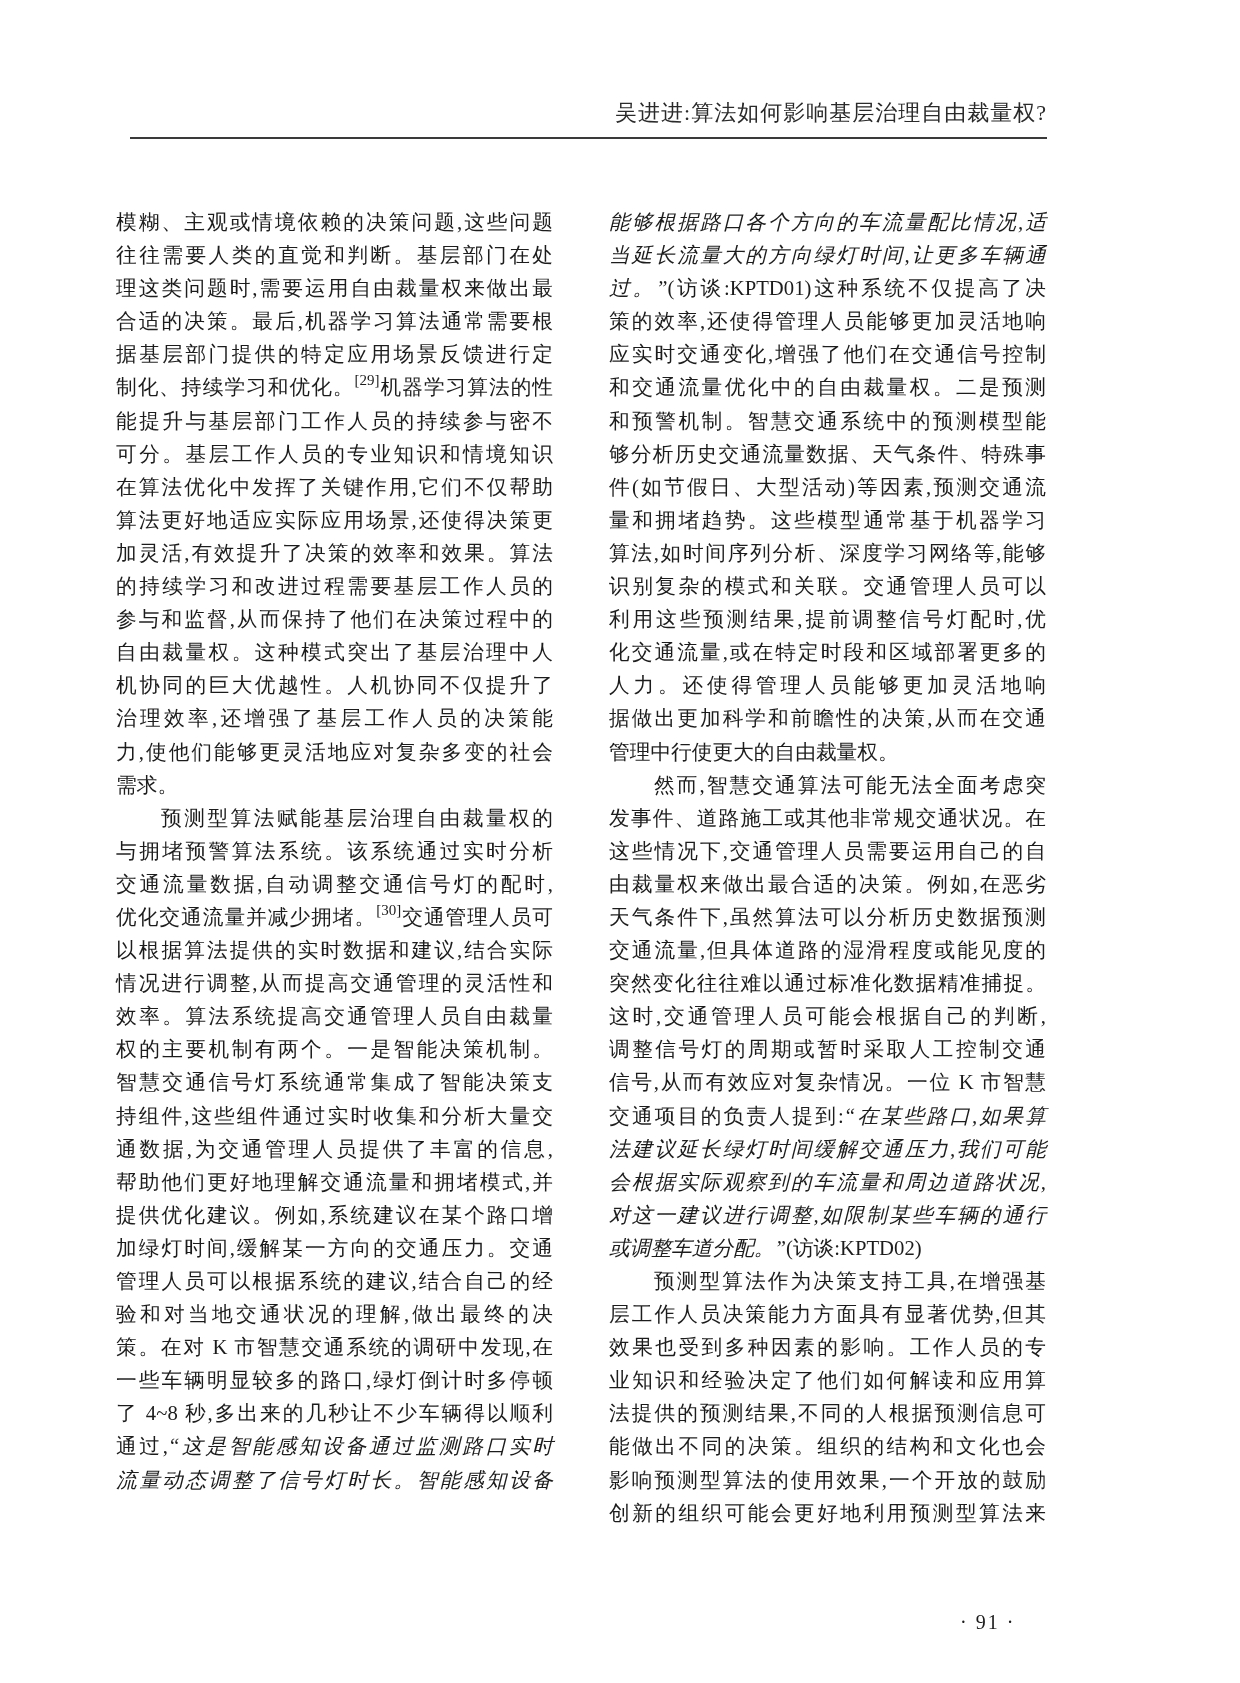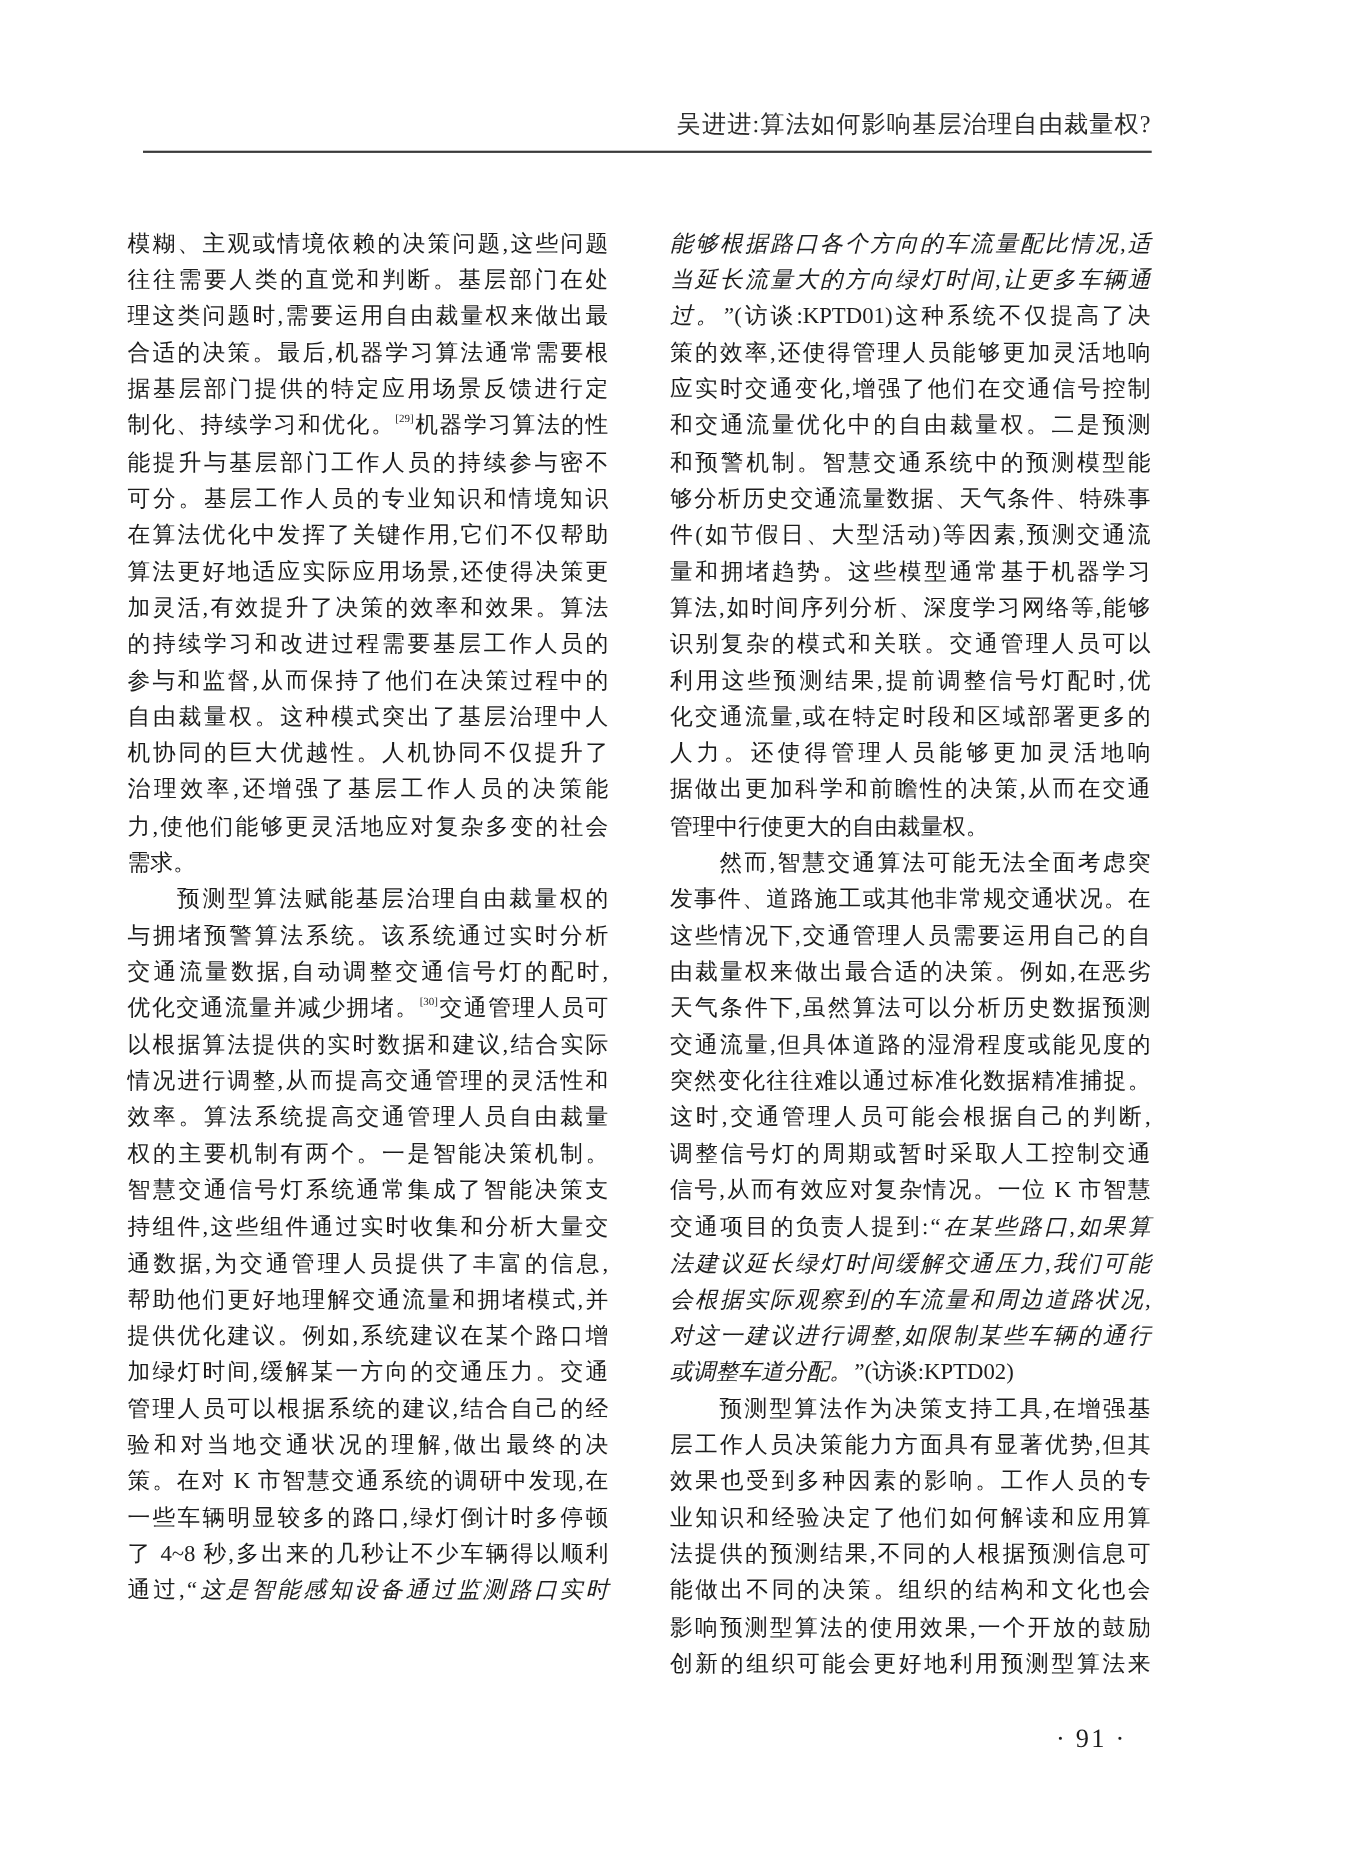--- a/index.html
+++ b/index.html
@@ -40,29 +40,29 @@
     text-align:justify;
     text-align-last:justify;
     text-justify:inter-character;
     white-space:nowrap;
     color:#1c1c1c;
   }
   .line.indent{text-indent:45px;}
   .line.end{text-align-last:left;}
   .line .kai{font-style:italic;}
   .line sup.ref{
-    font-size:10px;
+    font-size:15px;
     line-height:0;
     vertical-align:9px;
     letter-spacing:0;
   }
   .page-number{
     position:absolute;
-    left:960px;top:1568px;
-    font-size:24px;
+    left:960px;top:1611px;
+    font-size:20px;
     letter-spacing:2px;
     color:#1c1c1c;
     white-space:nowrap;
   }
   .footer{
     position:absolute;
     left:40px;top:1610px;
     font-family:"Liberation Sans","DejaVu Sans",sans-serif;
     color:#9d9d9d;
     white-space:nowrap;
@@ -117,20 +117,21 @@
       <div class="line"><span>通数据,为交通管理人员提供了丰富的信息,</span></div>
       <div class="line"><span>帮助他们更好地理解交通流量和拥堵模式,并</span></div>
       <div class="line"><span>提供优化建议。例如,系统建议在某个路口增</span></div>
       <div class="line"><span>加绿灯时间,缓解某一方向的交通压力。交通</span></div>
       <div class="line"><span>管理人员可以根据系统的建议,结合自己的经</span></div>
       <div class="line"><span>验和对当地交通状况的理解,做出最终的决</span></div>
       <div class="line"><span>策。在对 K 市智慧交通系统的调研中发现,在</span></div>
       <div class="line"><span>一些车辆明显较多的路口,绿灯倒计时多停顿</span></div>
       <div class="line"><span>了 4~8 秒,多出来的几秒让不少车辆得以顺利</span></div>
       <div class="line"><span>通过,</span><span class="kai">“这是智能感知设备通过监测路口实时</span></div>
+      <div class="line"><span class="kai">流量动态调整了信号灯时长。智能感知设备</span></div>
     </div>
 
   <div class="column column-right" id="col-right">
       <div class="line"><span class="kai">能够根据路口各个方向的车流量配比情况,适</span></div>
       <div class="line"><span class="kai">当延长流量大的方向绿灯时间,让更多车辆通</span></div>
       <div class="line"><span class="kai">过。”</span><span>(访谈:KPTD01)这种系统不仅提高了决</span></div>
       <div class="line"><span>策的效率,还使得管理人员能够更加灵活地响</span></div>
       <div class="line"><span>应实时交通变化,增强了他们在交通信号控制</span></div>
       <div class="line"><span>和交通流量优化中的自由裁量权。二是预测</span></div>
       <div class="line"><span>和预警机制。智慧交通系统中的预测模型能</span></div>

